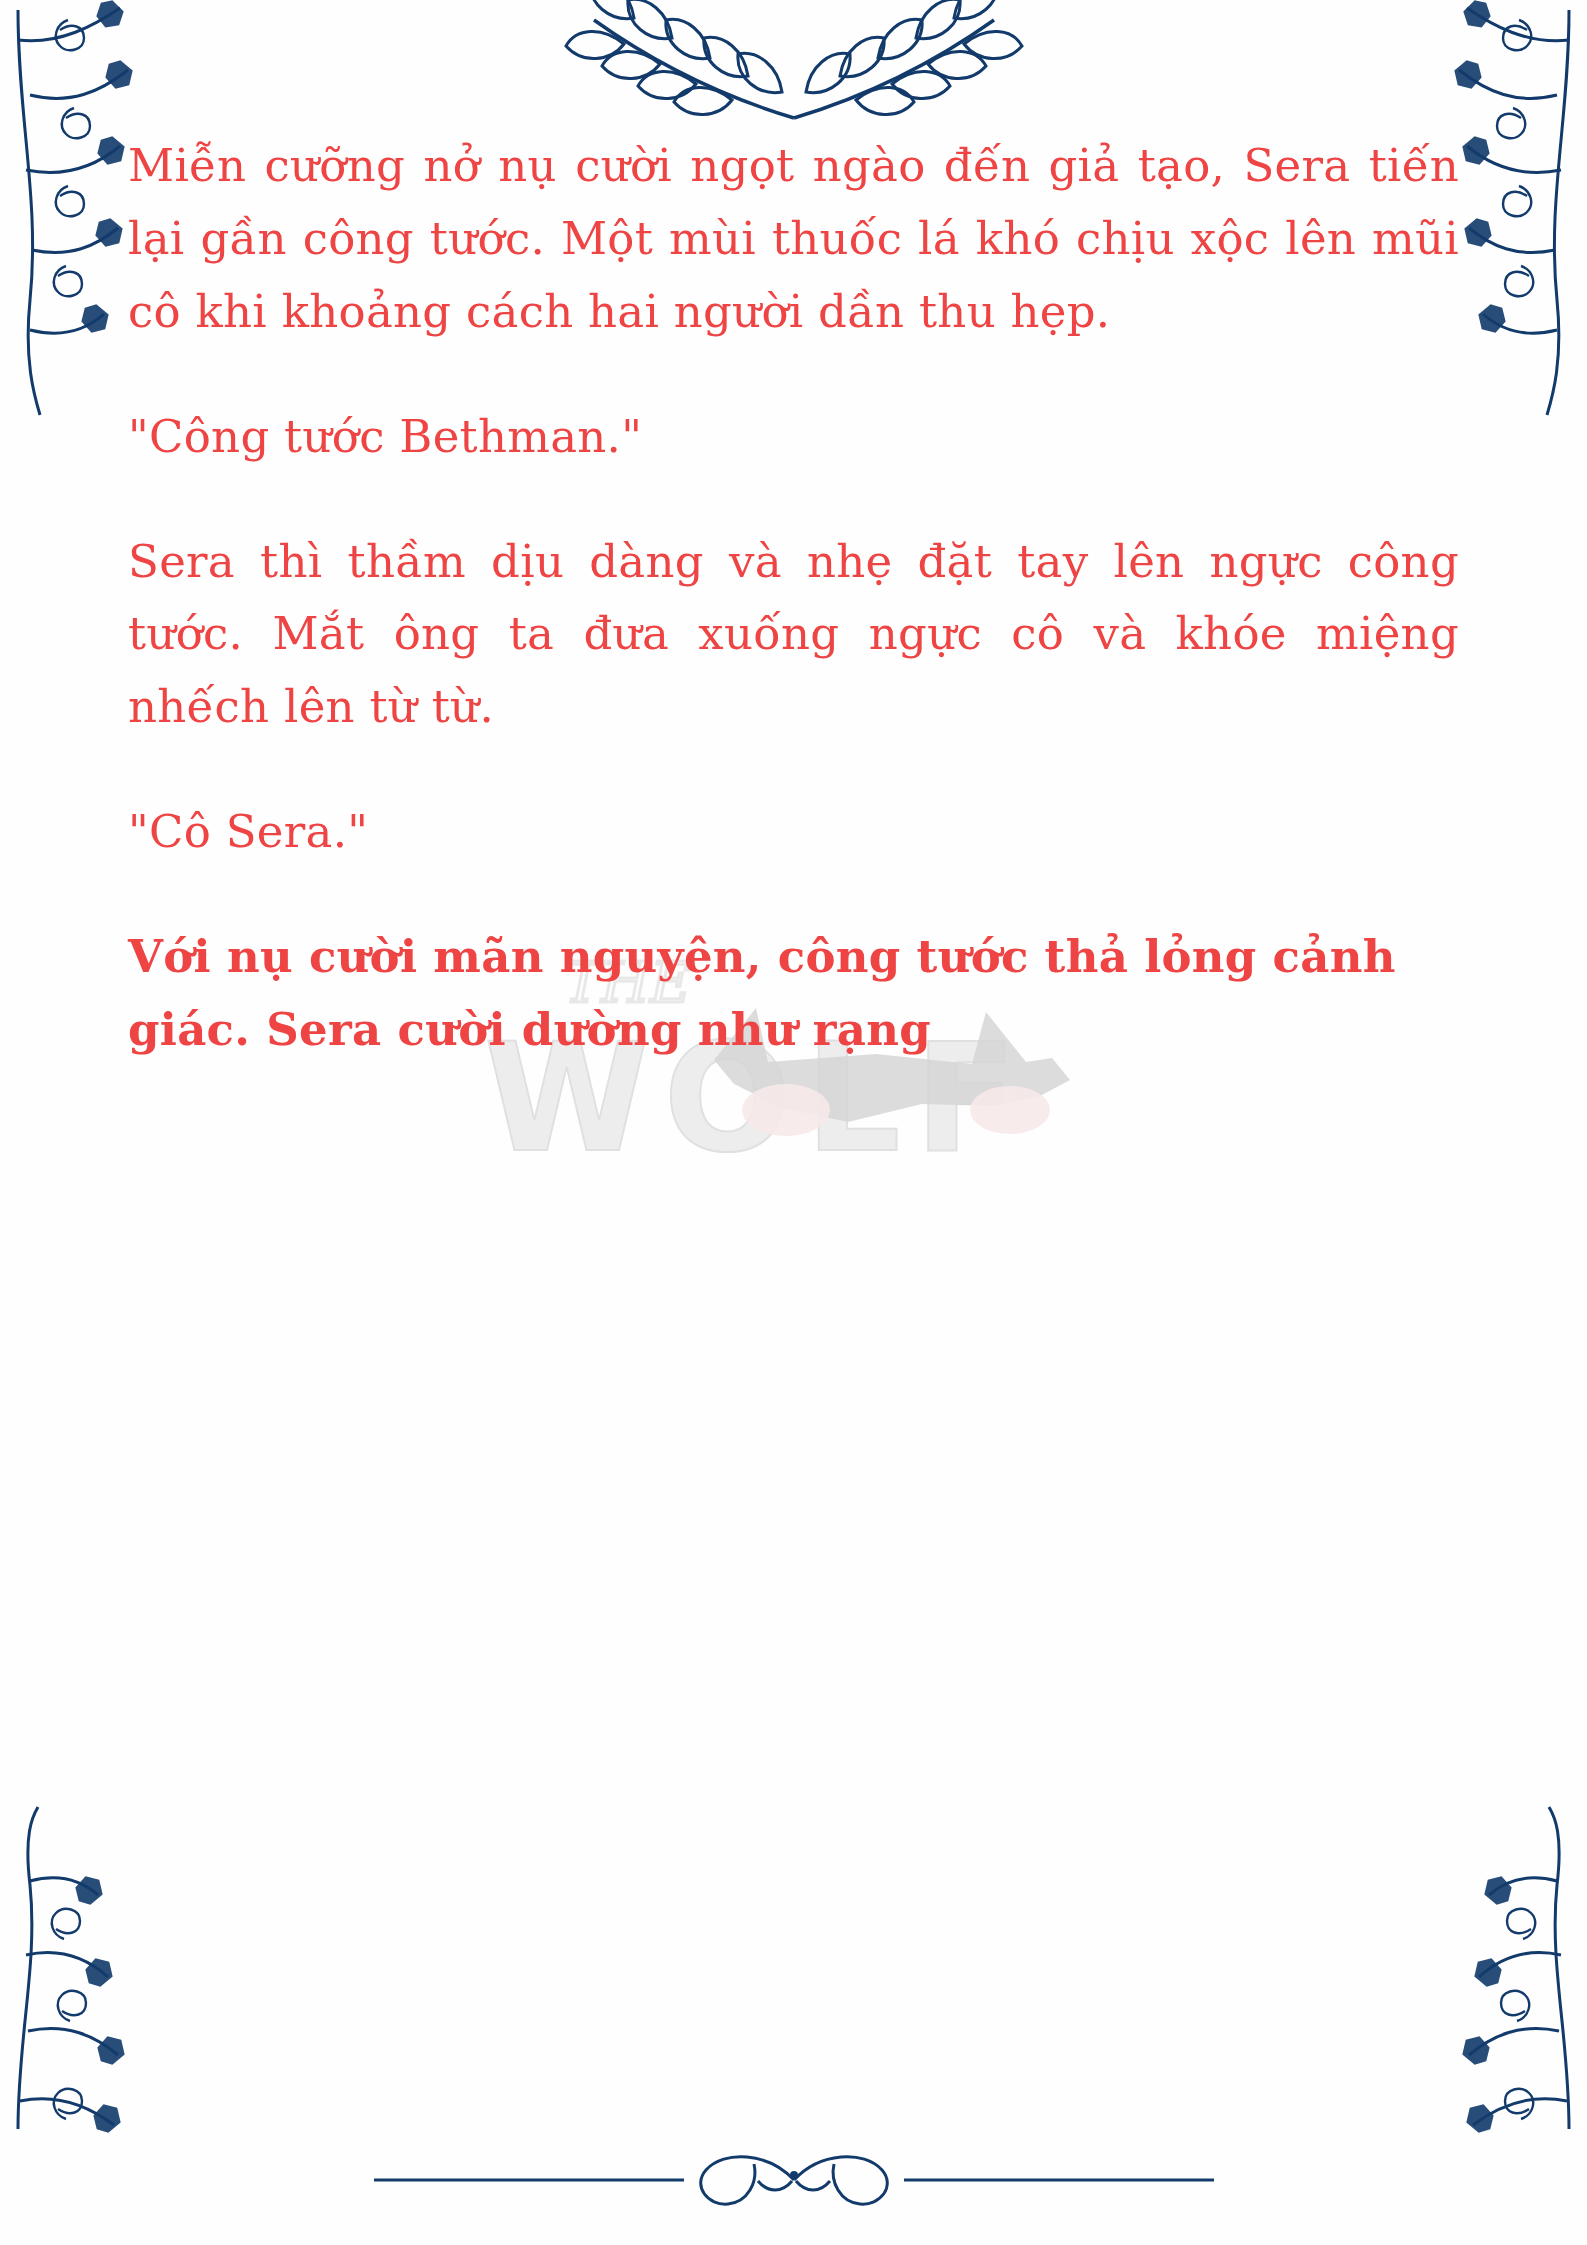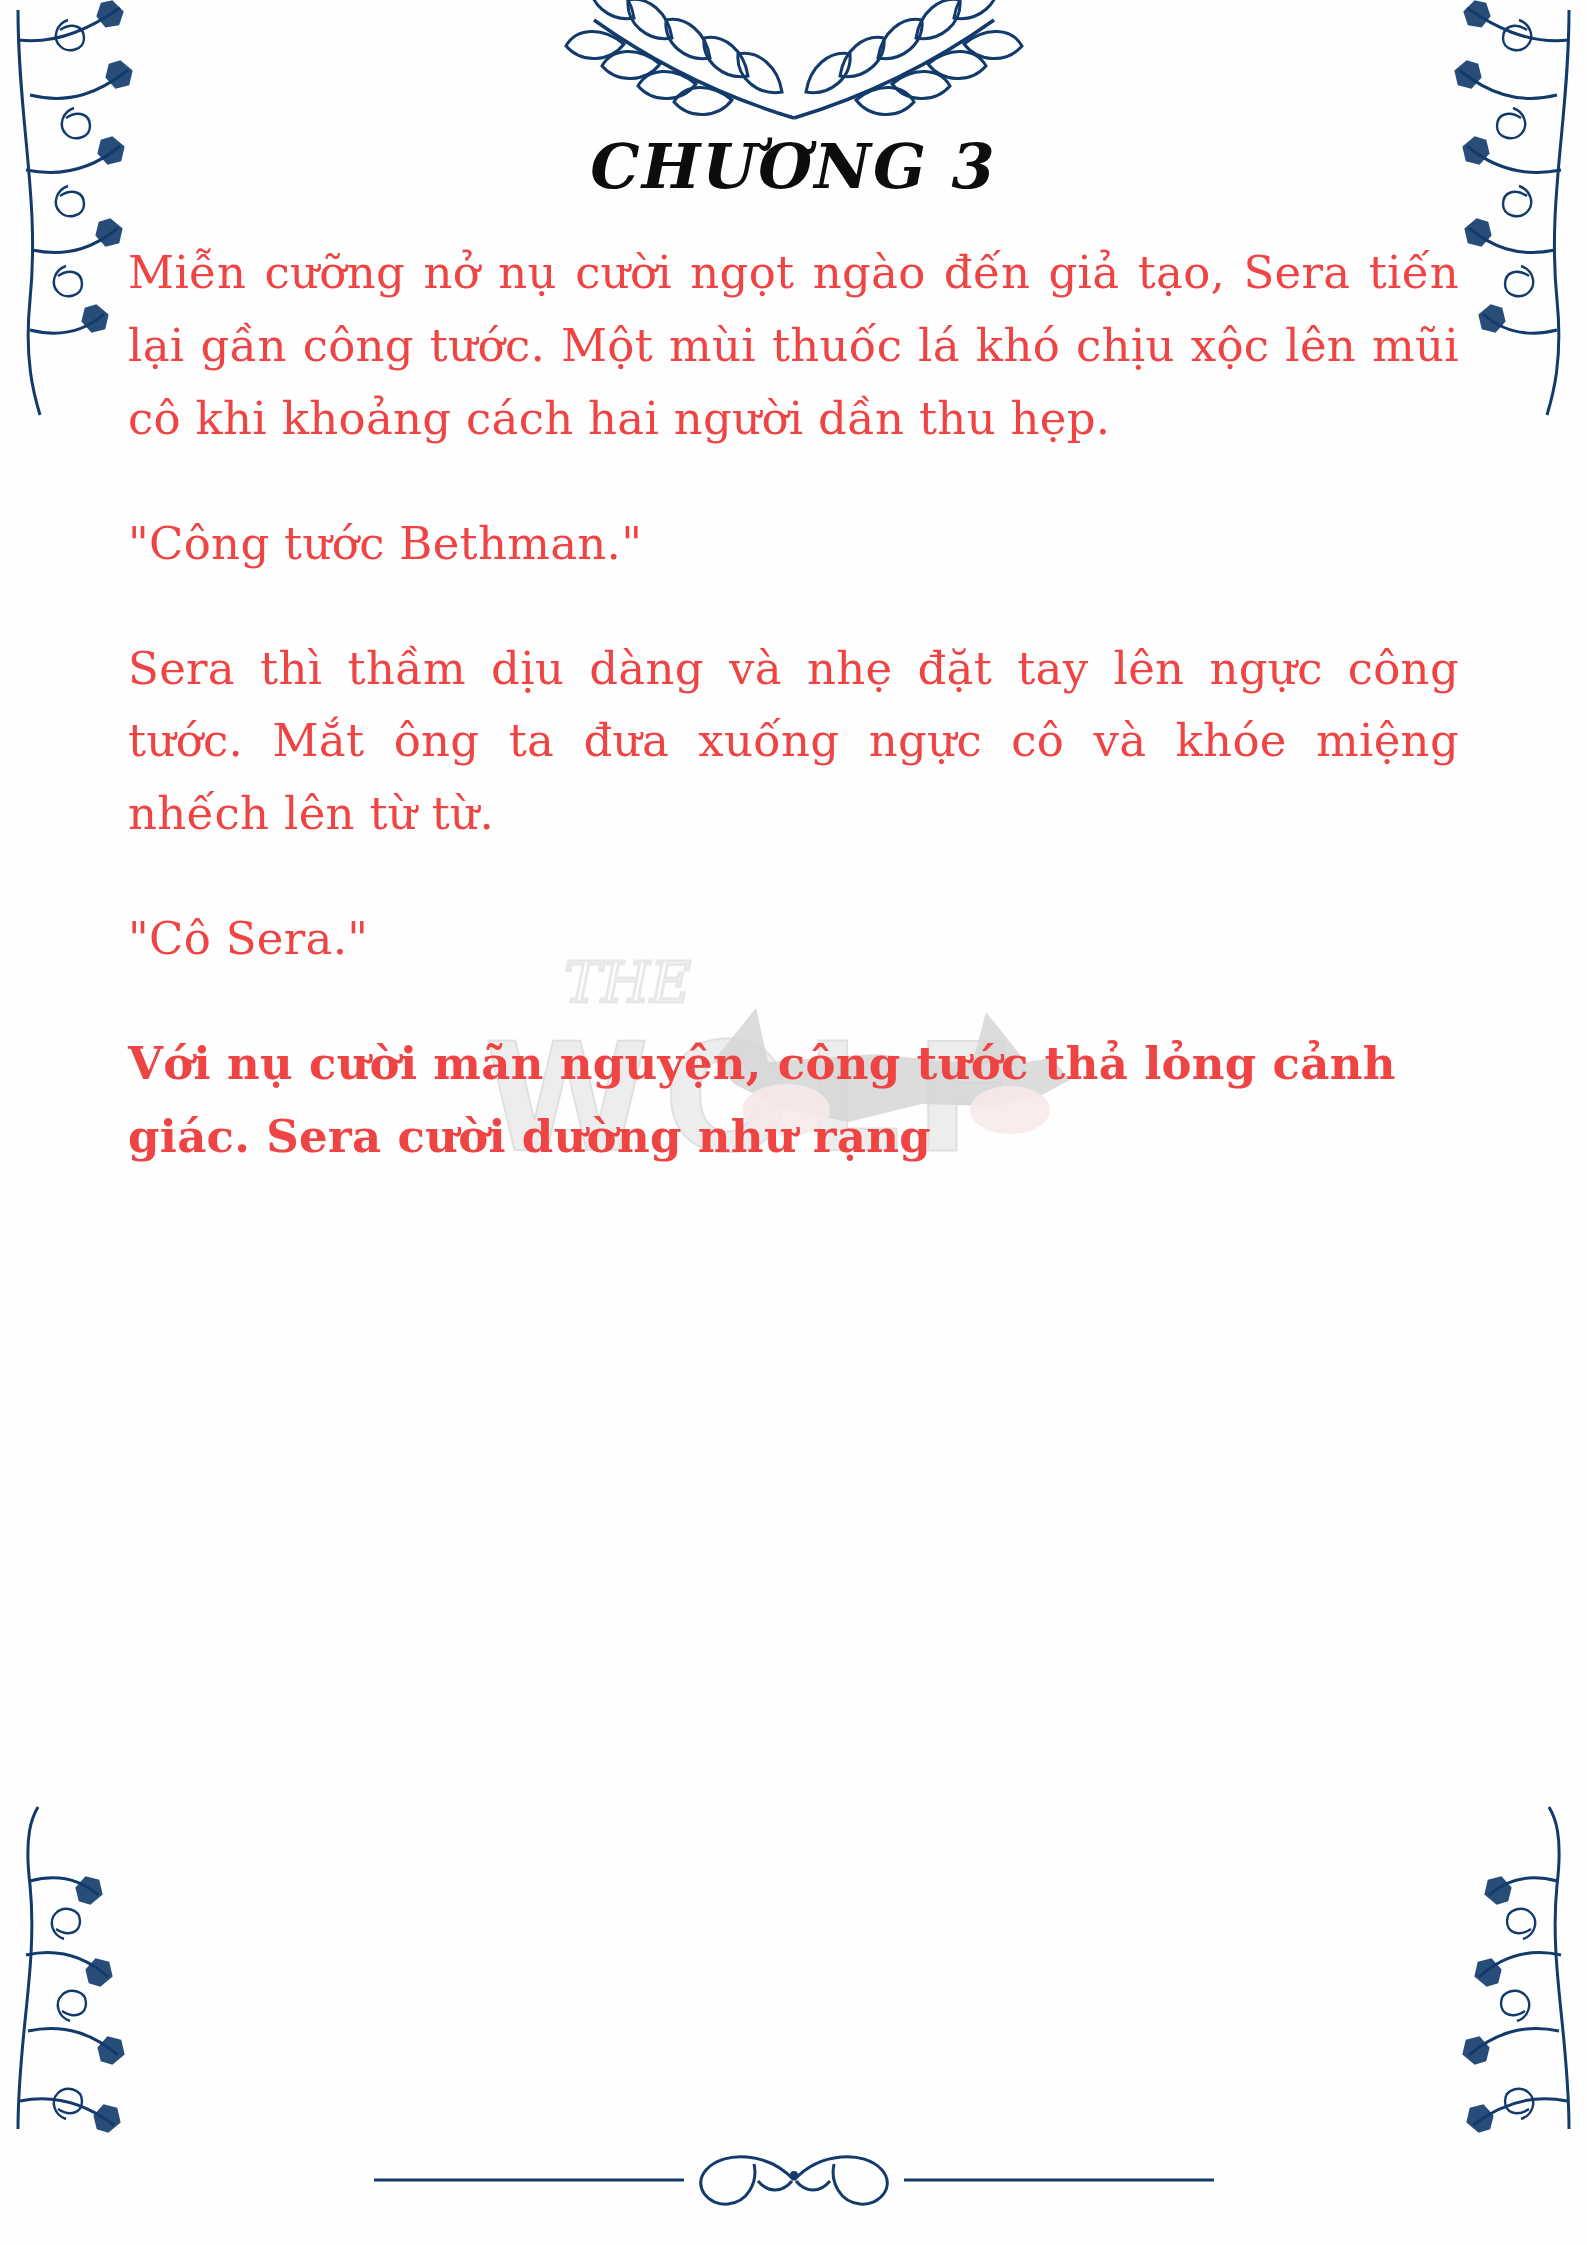--- a/index.html
+++ b/index.html
@@ -223,21 +223,20 @@
         <path d="M300 120 l42 -52 12 54 108 -8 96 10 14 -52 40 50 26 -4 18 22 -30 16 -48 10 -70 -2 -74 18 -66 -14 -48 -24z"></path>
       </g>
       <g fill="#e8b9bd" opacity="0.9">
         <ellipse cx="372" cy="170" rx="44" ry="26"></ellipse>
         <ellipse cx="596" cy="170" rx="40" ry="24"></ellipse>
       </g>
     </svg>
   </div>
 
   <div class="content">
-    <h1 class="chapter-title">Chương 3</h1>
 
     <p class="para">Miễn cưỡng nở nụ cười ngọt ngào đến giả tạo, Sera tiến lại gần công tước. Một mùi thuốc lá khó chịu xộc lên mũi cô khi khoảng cách hai người dần thu hẹp.</p>
     <p class="para quote">"Công tước Bethman."</p>
     <p class="para">Sera thì thầm dịu dàng và nhẹ đặt tay lên ngực công tước. Mắt ông ta đưa xuống ngực cô và khóe miệng nhếch lên từ từ.</p>
     <p class="para quote">"Cô Sera."</p>
     <p class="para last">Với nụ cười mãn nguyện, công tước thả lỏng cảnh giác. Sera cười dường như rạng</p>
   </div>
 
 
   <div class="deco deco-footer">

